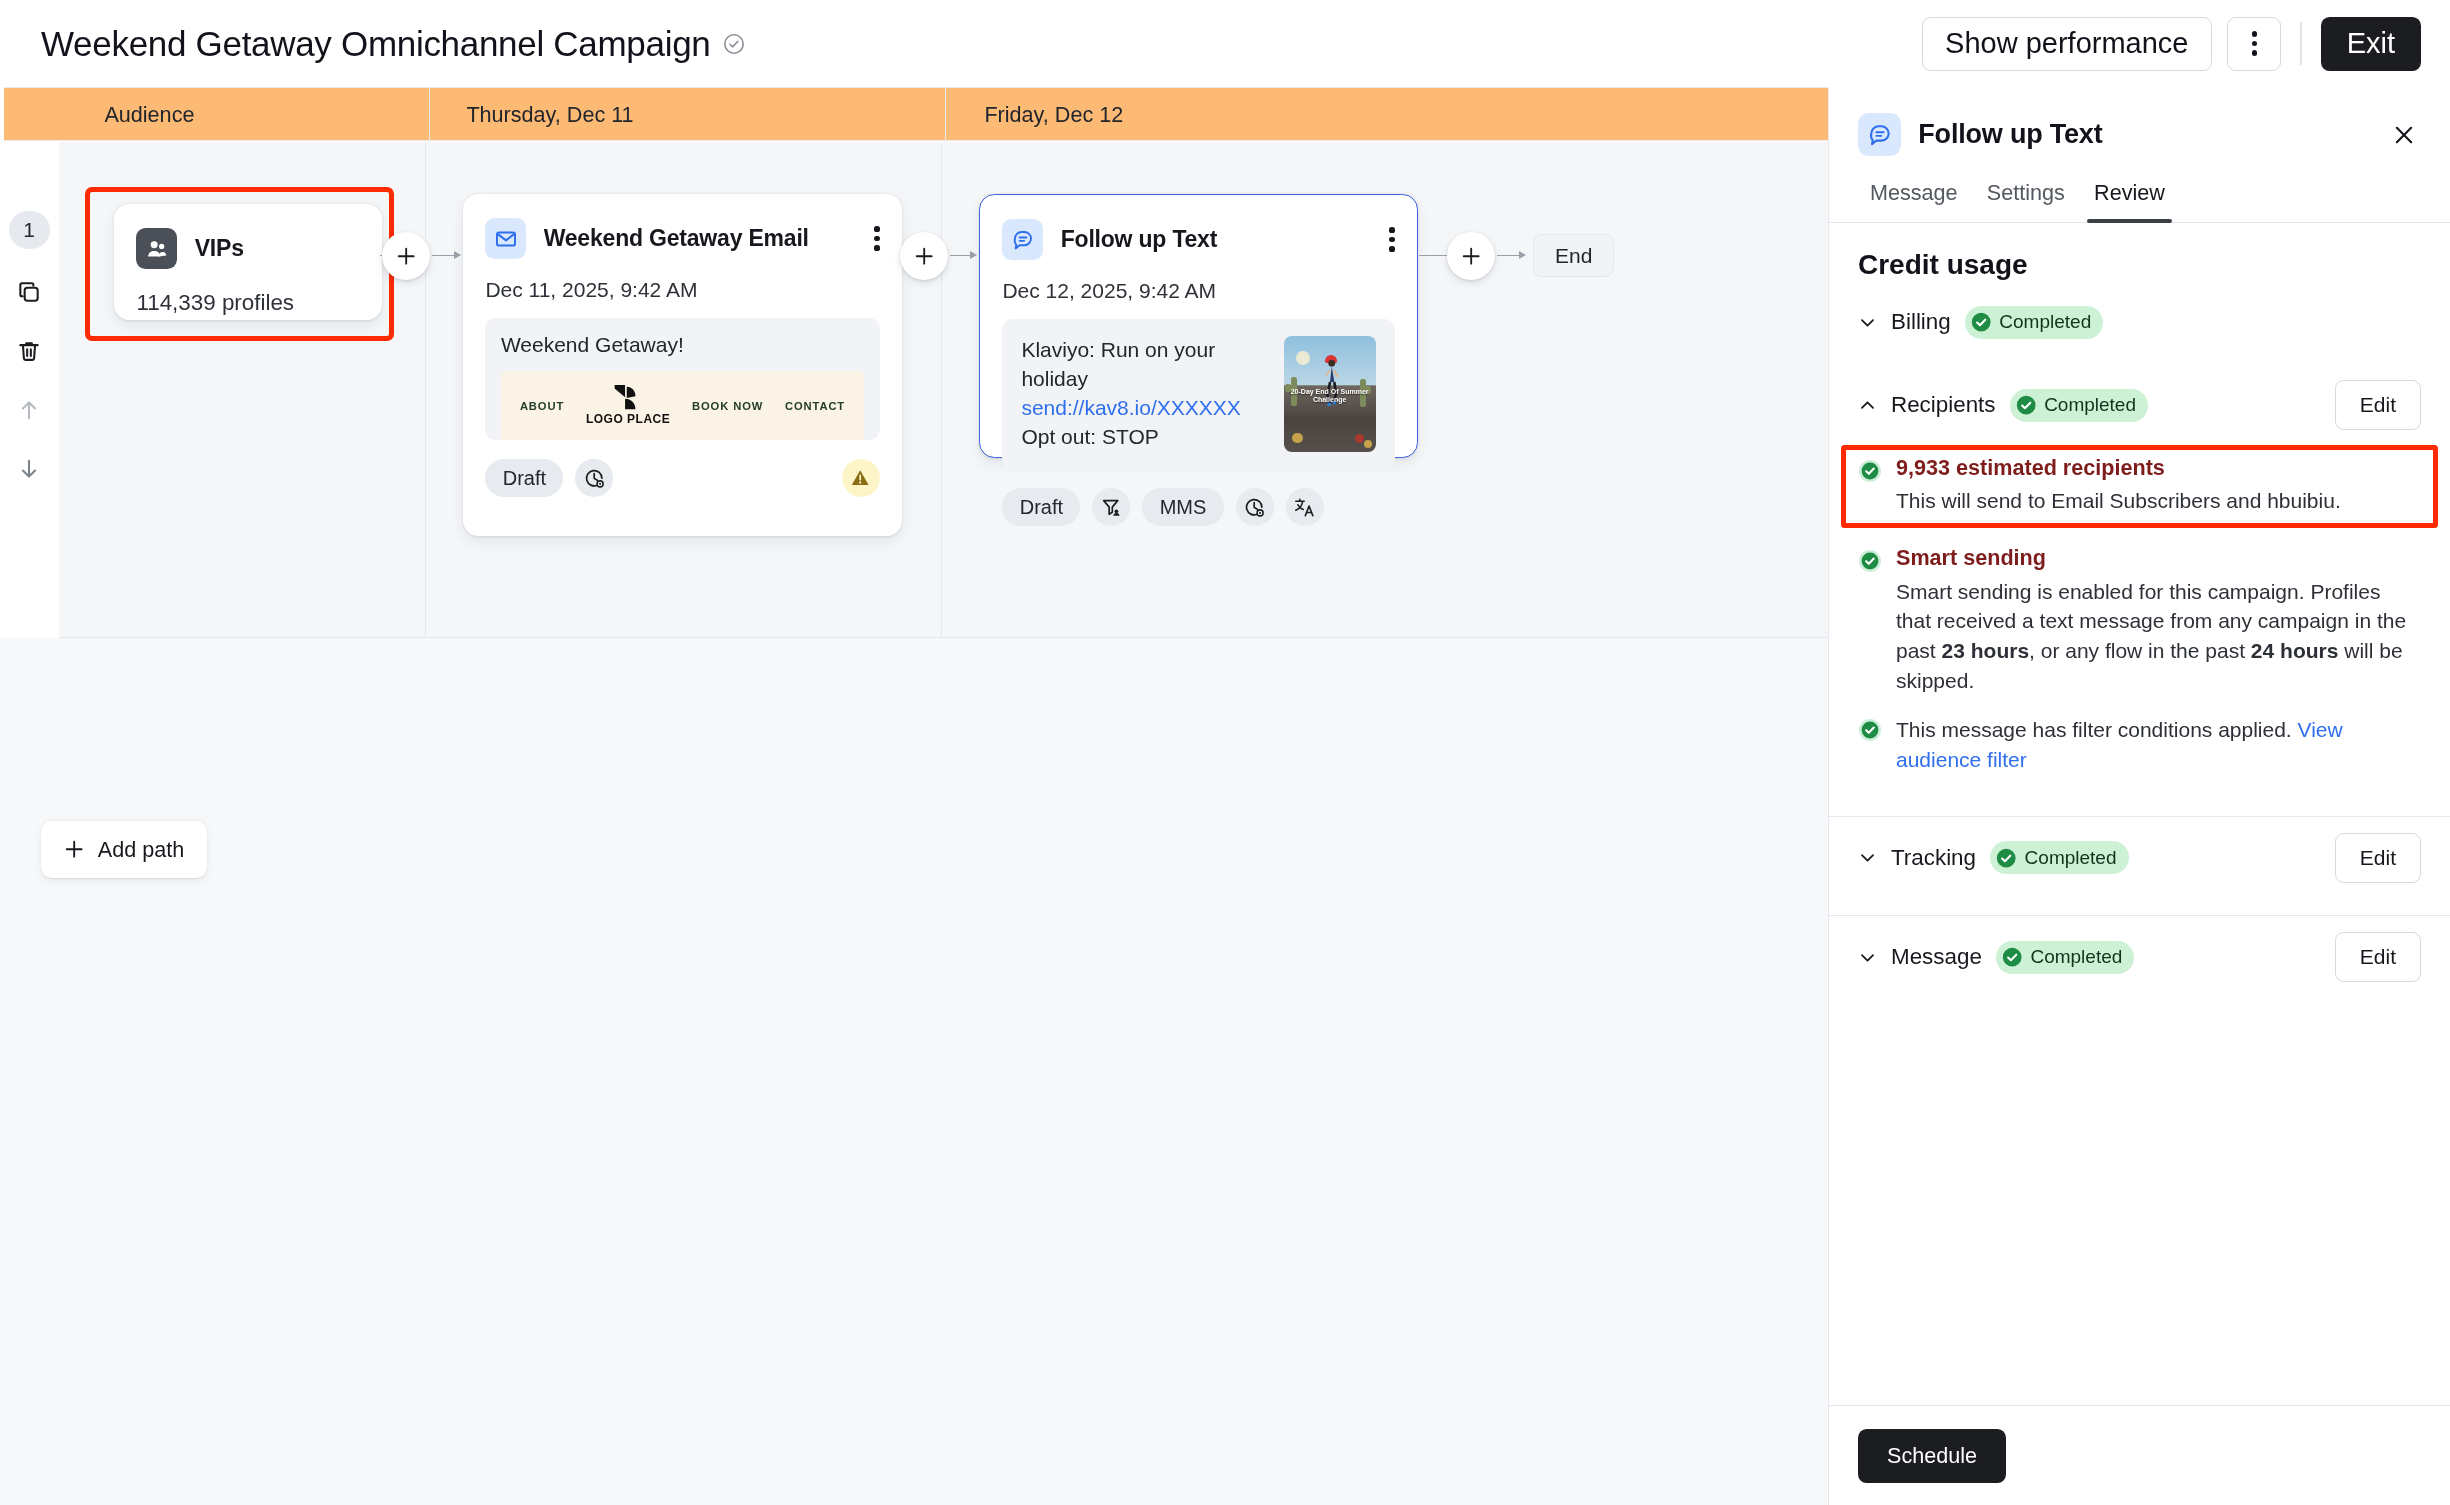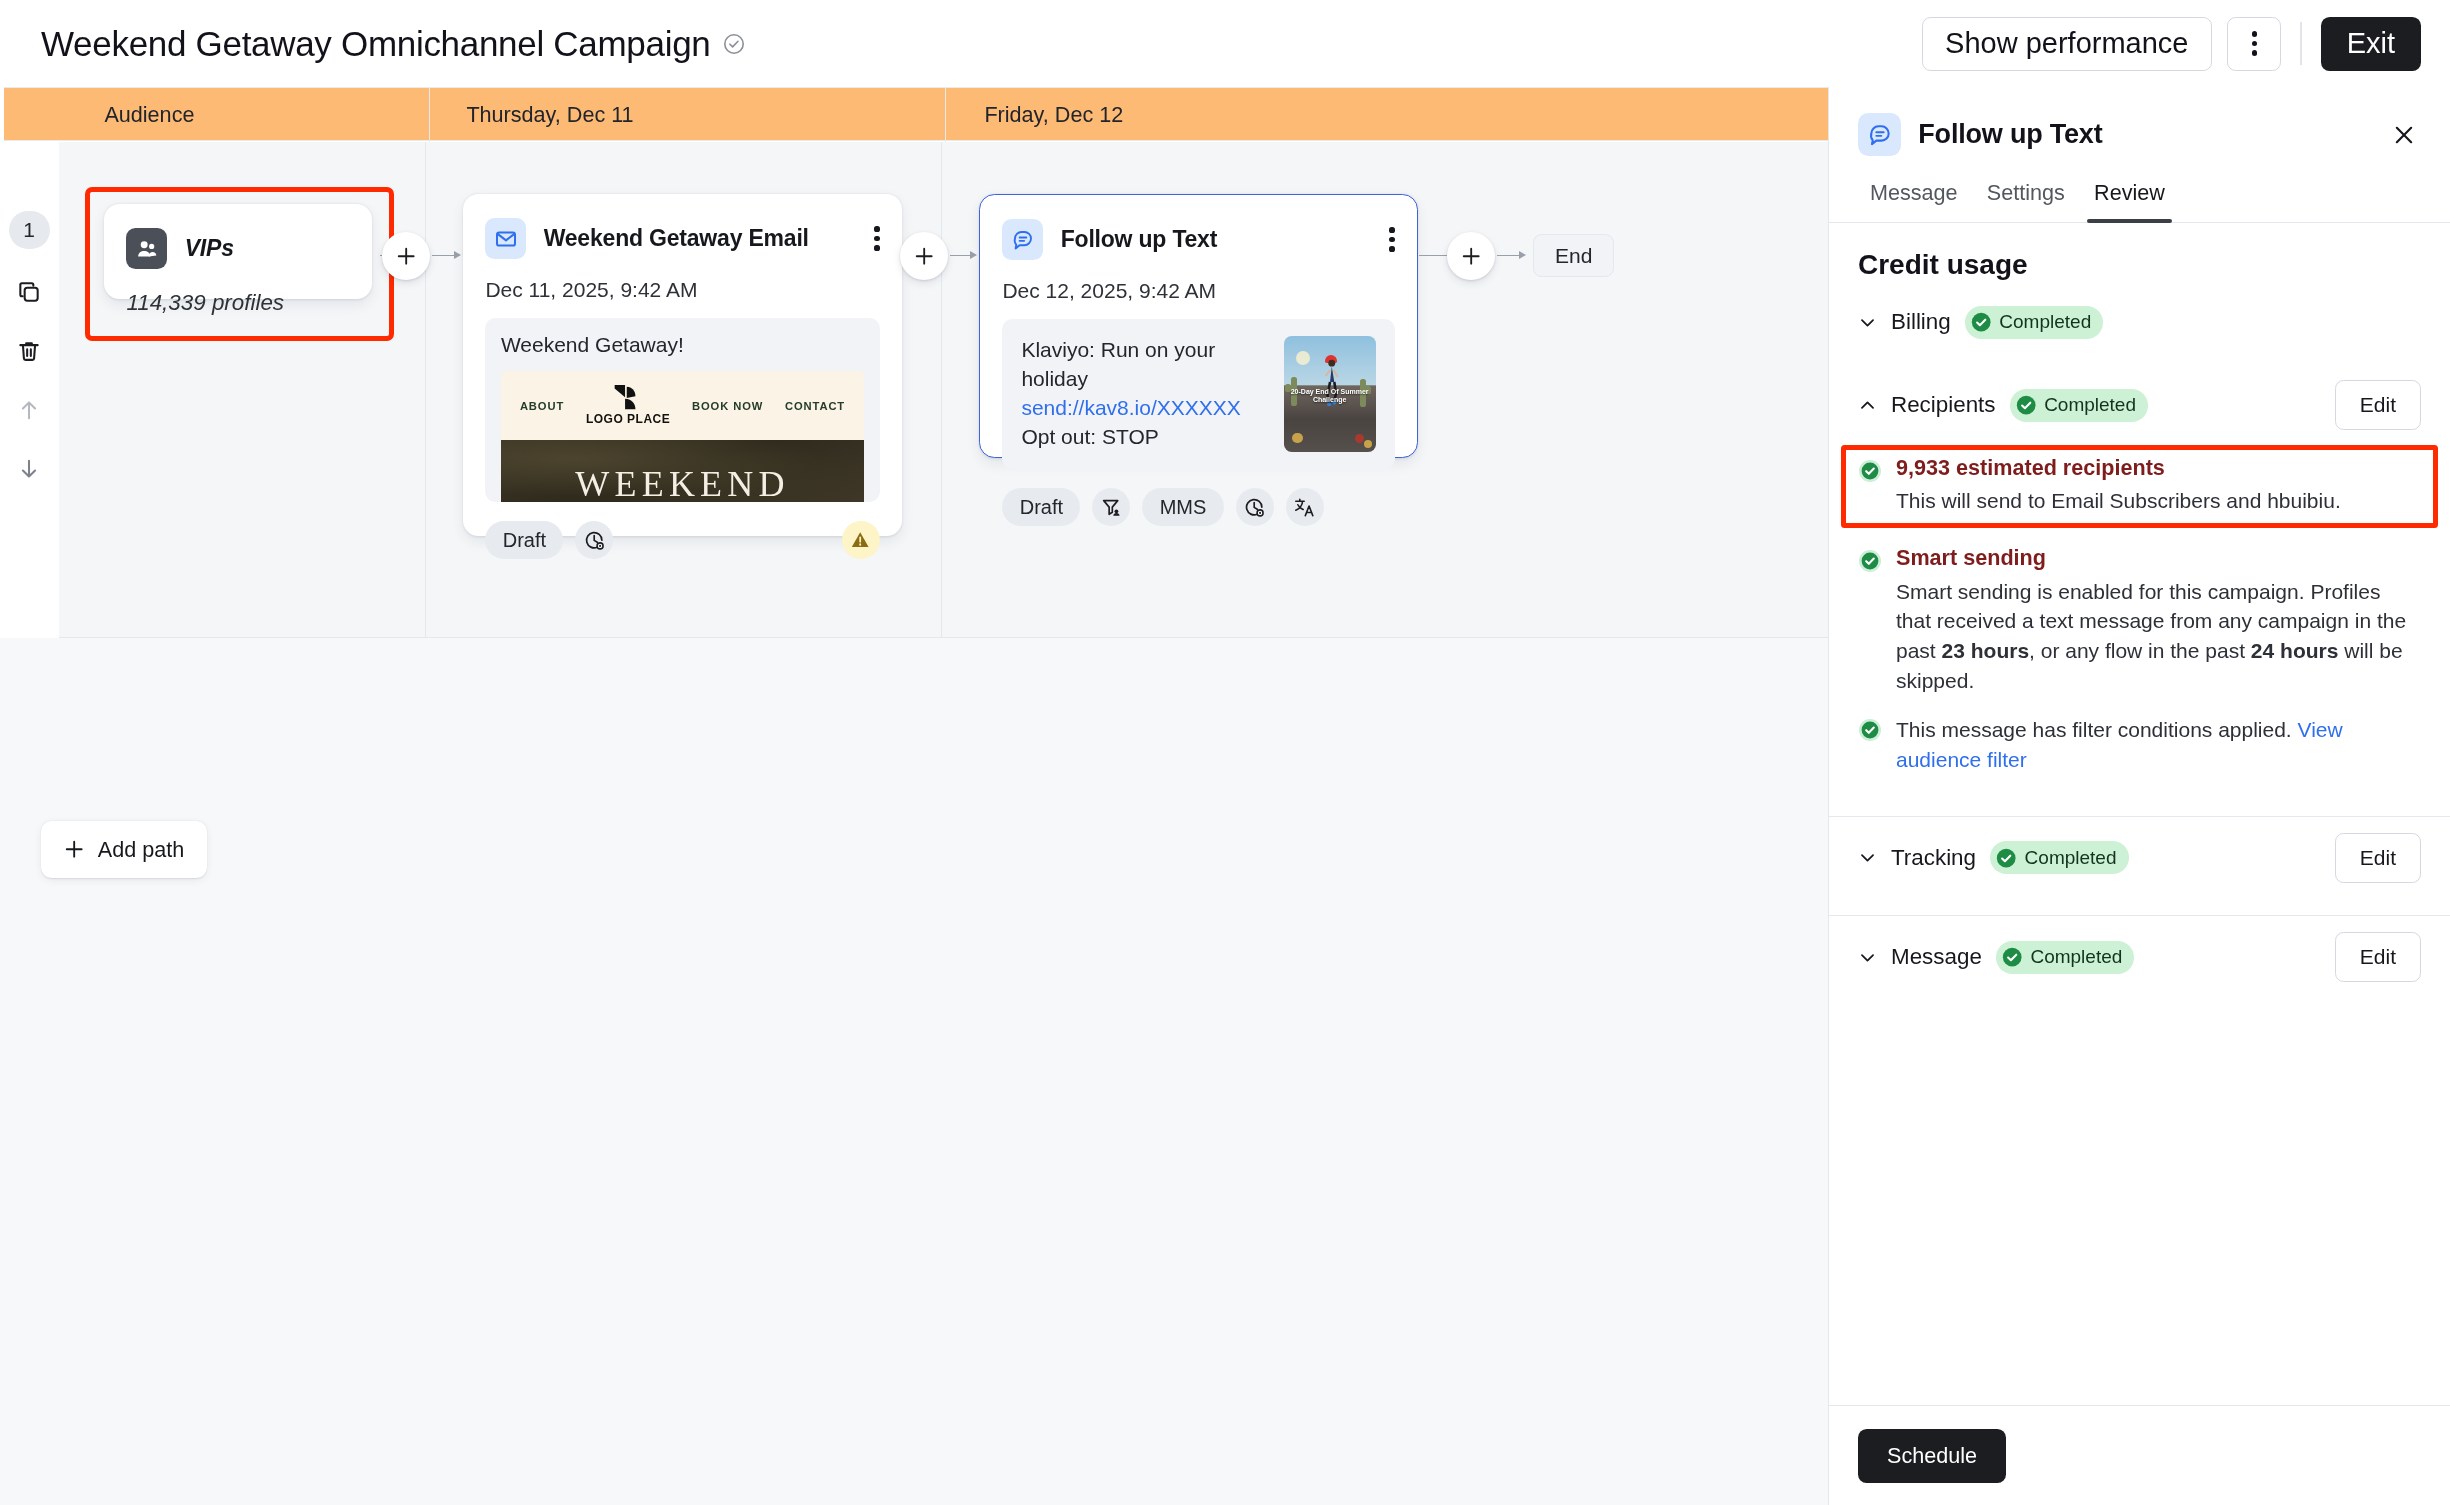--- a/index.html
+++ b/index.html
@@ -296,21 +296,21 @@
         <path d="M12 19.5V5M12 5l-5.6 5.6M12 5l5.6 5.6" stroke="#b4b9c1" stroke-width="1.9" stroke-linecap="round" stroke-linejoin="round"></path>
       </svg>
     </div>
     <div class="rail-icon" style="top:306px;">
       <svg width="26" height="26" viewBox="0 0 24 24" fill="none">
         <path d="M12 4.5V19M12 19l-5.6-5.6M12 19l5.6-5.6" stroke="#7c828c" stroke-width="1.9" stroke-linecap="round" stroke-linejoin="round"></path>
       </svg>
     </div>
   </div>
 
-  <div class="node" style="left:104px; top:62px; width:268px; height:95px;font-style:italic;">
+  <div class="node" style="left:114px; top:62px; width:268px; height:116px;">
     <div class="node-head">
       <div class="node-ic ic-audience">
         <svg width="26" height="26" viewBox="0 0 24 24" fill="none">
           <circle cx="9.4" cy="8" r="3.2" fill="#fff"></circle>
           <path d="M3.8 19c0-3.2 2.5-5.2 5.6-5.2s5.6 2 5.6 5.2" fill="#fff"></path>
           <circle cx="16.3" cy="9.6" r="2.4" fill="#fff"></circle>
           <path d="M13.6 19c0-2.6 1.5-4.2 3.6-4.2 1.9 0 3.2 1.3 3.4 3.2" fill="#fff"></path>
         </svg>
       </div>
       <div class="node-title">VIPs</div>
@@ -353,23 +353,20 @@
             <svg class="logo-mark" viewBox="0 0 52 30">
               <path d="M10 0h12v14L10 4z" fill="#111"></path>
               <path d="M24 2c6 0 10 5 10 11l-10 2z" fill="#111"></path>
               <path d="M22 16c7 0 12 5 12 12H22z" fill="#111"></path>
             </svg>
             <div class="logo-txt">LOGO PLACE</div>
           </div>
           <span>BOOK NOW</span>
           <span>CONTACT</span>
         </div>
-        <div class="email-hero">
-          <div class="hero-word">WEEKEND</div>
-        </div>
       </div>
     </div>
     <div class="badges">
       <div class="pill">Draft</div>
       <div class="pill-ic">
         <svg width="22.4" height="22.4" viewBox="0 0 24 24" fill="none">
           <path d="M20.2 12a8.2 8.2 0 10-5 7.6" stroke="#1c1d21" stroke-width="1.8" fill="none" stroke-linecap="round"></path>
           <path d="M12 7v5.2l3.3 2" stroke="#1c1d21" stroke-width="1.8" fill="none" stroke-linecap="round" stroke-linejoin="round"></path>
           <circle cx="18.3" cy="18.1" r="3.2" stroke="#1c1d21" stroke-width="1.7" fill="#fff"></circle>
           <circle cx="18.3" cy="18.1" r="1.1" fill="#1c1d21"></circle>

